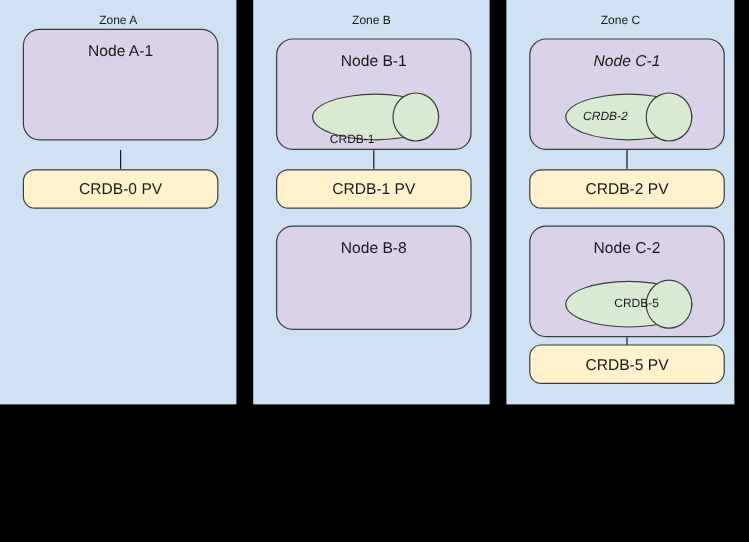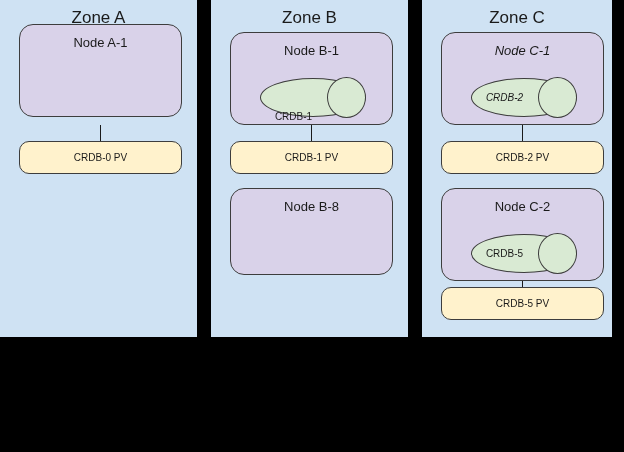--- a/index.html
+++ b/index.html
@@ -21,21 +21,21 @@
     background: #cfe2f3;
     border: 1px solid #6c8ebf00;
     box-sizing: border-box;
   }
   .zone-title {
     position: absolute;
     left: 0;
     right: 0;
     top: 9px;
     text-align: center;
-    font-size: 17px;
+    font-size: 10px;
     color: #1a1a1a;
     line-height: 16px;
     white-space: nowrap;
   }
   .node-box {
     position: absolute;
     background: #d9d2e9;
     border: 1px solid #3d3d3d;
     border-radius: 14px;
     box-sizing: border-box;
@@ -91,21 +91,21 @@
     position: absolute;
     background: #fff2cc;
     border: 1px solid #3d3d3d;
     border-radius: 10px;
     box-sizing: border-box;
     display: flex;
     align-items: center;
     justify-content: center;
   }
   .pv-label {
-    font-size: 10px;
+    font-size: 13px;
     color: #1a1a1a;
     line-height: 16px;
     white-space: nowrap;
   }
   .connector {
     position: absolute;
     width: 1px;
     background: #1a1a1a;
   }
 </style>
@@ -167,21 +167,21 @@
 
     <div class="pv-box" style="left:18px; top:140px; width:163px; height:33px;">
       <span class="pv-label">CRDB-2 PV</span>
     </div>
 
     <div class="node-box" style="left:18px; top:187px; width:163px; height:93px;">
       <div class="node-title">Node C-2</div>
       <div class="cyl" style="left:29px; top:45px; width:106px; height:39px;">
         <div class="cyl-body"></div>
         <div class="cyl-cap" style="right:0px; width:39px;"></div>
-        <div class="cyl-label" style="width:67px;">CRDB-5</div>
+        <div class="cyl-label" style="width:67px;padding-left:26px;">CRDB-5</div>
       </div>
     </div>
 
     <div class="connector" style="left:99px; top:280px; height:16px;"></div>
 
     <div class="pv-box" style="left:18px; top:286px; width:163px; height:33px;">
       <span class="pv-label">CRDB-5 PV</span>
     </div>
   </div>
 

